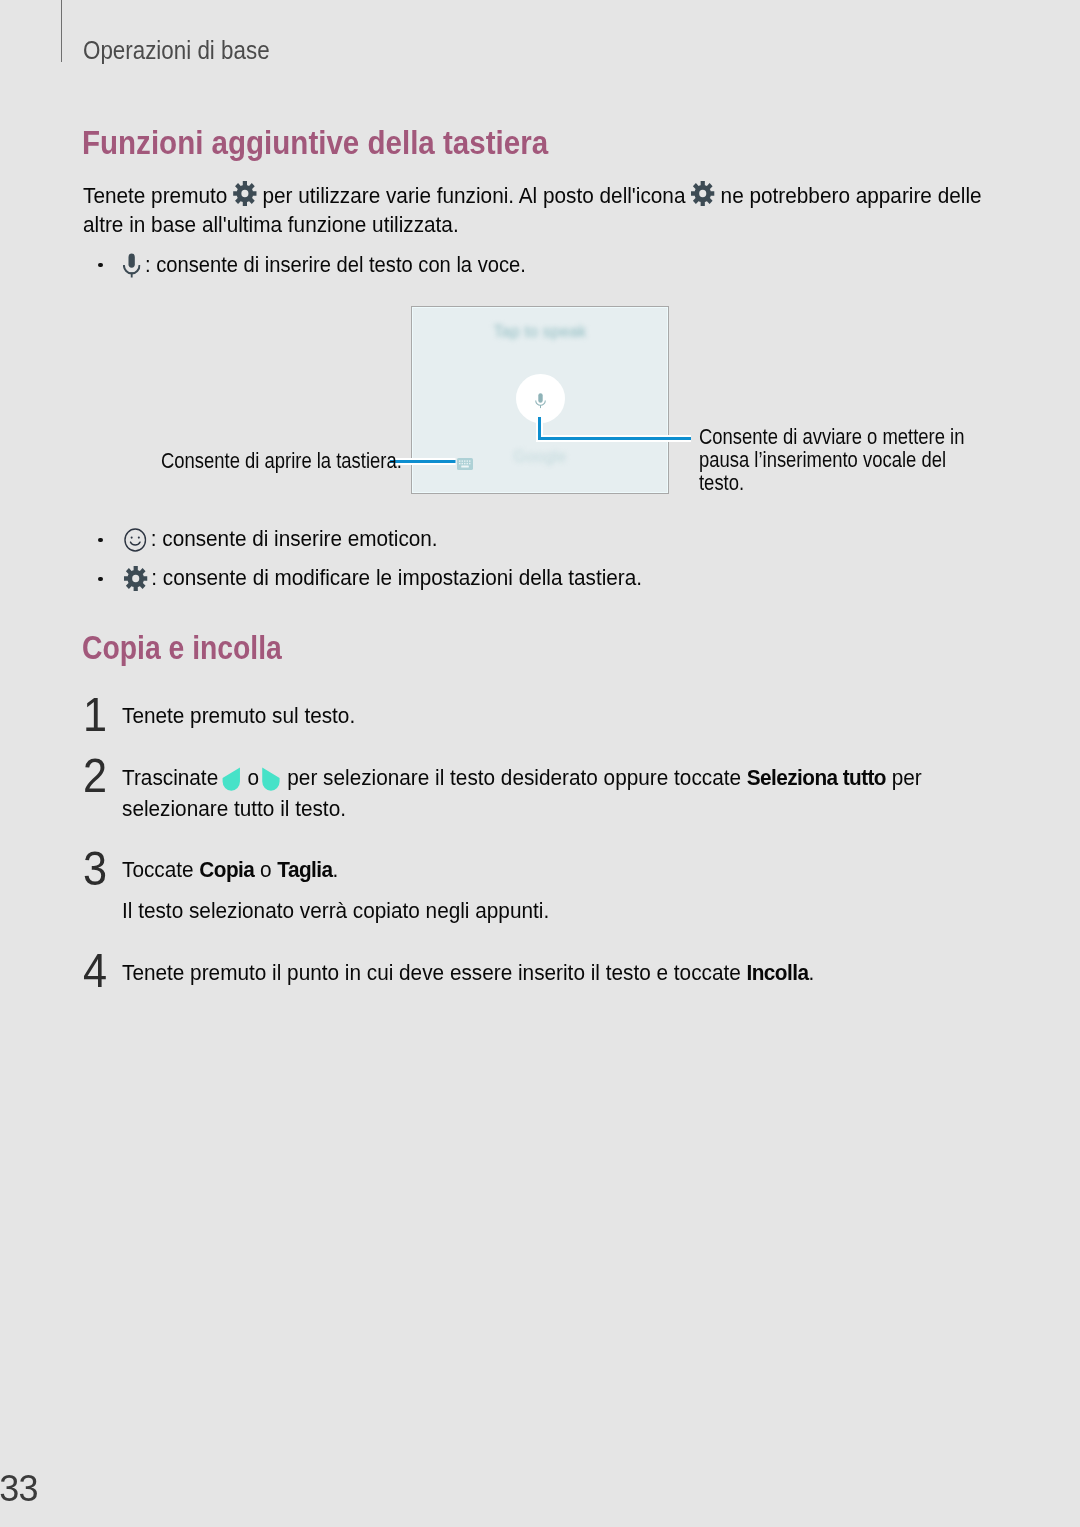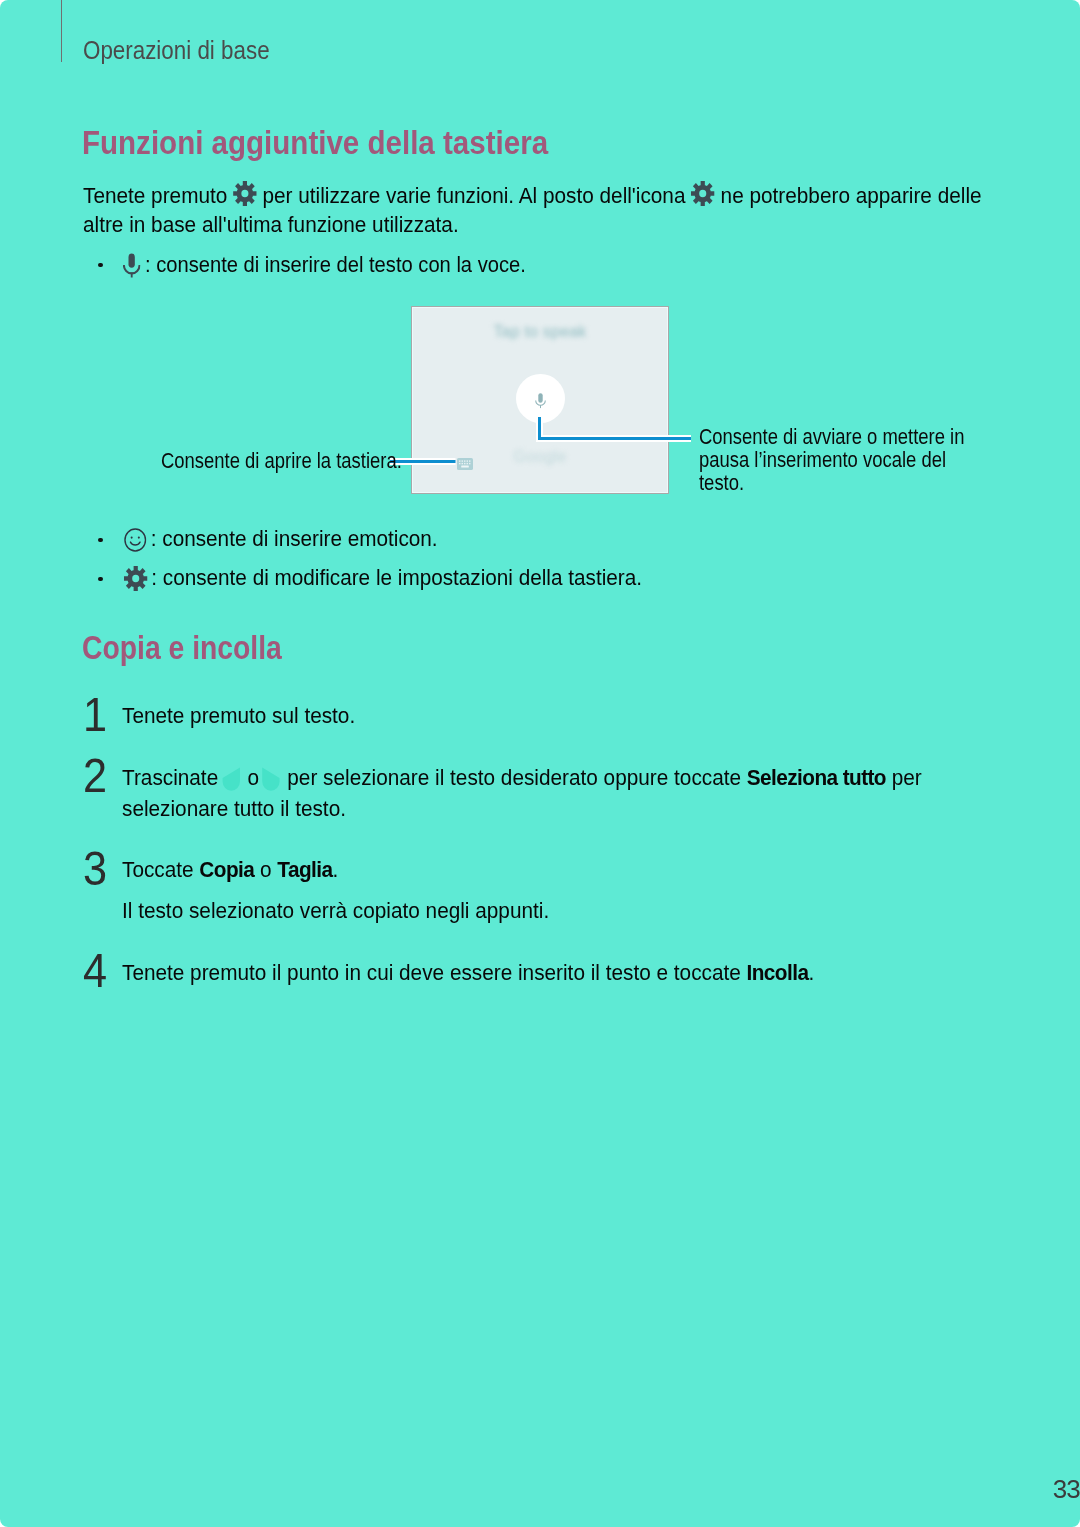--- a/index.html
+++ b/index.html
@@ -1,19 +1,19 @@
 <!DOCTYPE html>
 <html><head>
 <meta charset="utf-8">
 <style>
   html,body{margin:0;padding:0;}
   body{width:1080px;height:1527px;background:#ffffff;
        font-family:"Liberation Sans", sans-serif;
        -webkit-font-smoothing:antialiased;}
-  .page{position:relative;width:1080px;height:1527px;overflow:hidden;background:#5eead4;border-radius:8px;}
+  .page{position:relative;width:1080px;height:1527px;overflow:hidden;background:#e5e5e5;}
 
   
   .hdr-rule{position:absolute;left:61px;top:0;width:1px;height:62px;background:#707070;}
   .hdr-text{position:absolute;left:83px;top:36px;font-size:25px;color:#4b4b4b;
             white-space:nowrap;transform:scaleX(0.895);transform-origin:left top;}
 
   
   .h1{position:absolute;left:82px;margin:0;font-size:33px;font-weight:bold;color:#a2587b;line-height:1;
       white-space:nowrap;transform:scaleX(0.895);transform-origin:left top;}
   #title1{top:126px;}
@@ -26,22 +26,22 @@
   .bullettext{transform:scaleX(0.942);}
 
   
   .bullet{position:absolute;left:98px;width:4.5px;height:4.5px;border-radius:50%;background:#111;}
 
   
   .num{position:absolute;left:83px;font-size:48px;line-height:1;color:#2d2d2d;
        transform:scaleX(0.9);transform-origin:left top;}
 
   
-  .page-no{position:absolute;left:0;top:1476px;width:1080px;text-align:right;
-           font-size:26px;line-height:26px;color:#3b3b3b;letter-spacing:-0.8px;text-indent:-0.8px;}
+  .page-no{position:absolute;left:0;top:1476px;width:1080px;text-align:left;
+           font-size:36px;line-height:26px;color:#3b3b3b;letter-spacing:-0.8px;text-indent:-0.8px;}
 
   
   .ic{display:inline-block;vertical-align:middle;}
   .gear-ic{width:25px;height:25px;vertical-align:-3.2px;}
   .bullettext .gear-ic{margin-right:4.5px;margin-left:0.5px;vertical-align:-6.4px;}
   .bullettext .smile-ic{margin-right:4.5px;margin-left:1px;}
   .mic-ic{width:19px;height:25px;vertical-align:-6.2px;margin-right:5px;}
   .smile-ic{width:24px;height:24px;vertical-align:-5.5px;}
   .handle-l{width:19.5px;height:24px;vertical-align:-6.5px;margin:0 1.2px 0 4.2px;}
   .handle-r{width:19.5px;height:24px;vertical-align:-6.5px;margin:0 1.2px 0 3.2px;}

